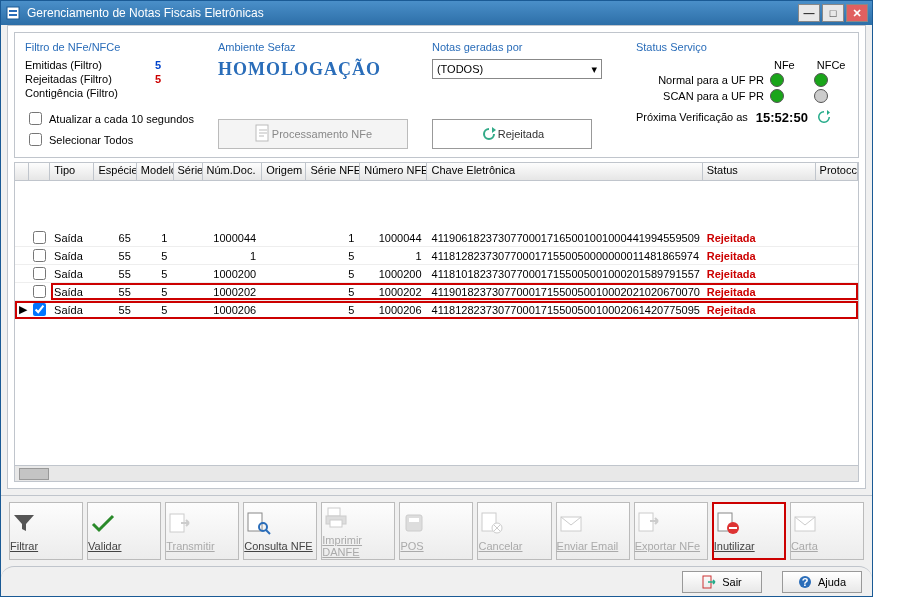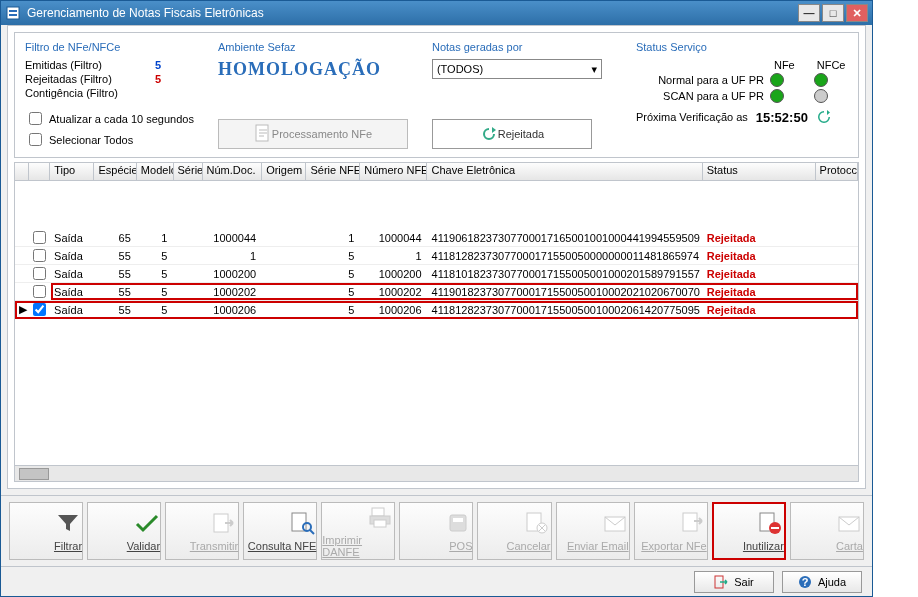--- a/index.html
+++ b/index.html
@@ -45,26 +45,26 @@
 .gr { display:flex; height:18px; align-items:center; border-bottom:1px solid #eee;}
 .gc { padding:0 4px; overflow:hidden; white-space:nowrap; font-size:11px;}
 .gr.selrow { outline:2px solid #c00; outline-offset:-2px;}
 .status-rej { color:#c00; font-weight:bold;}
 .rowind { width:12px; text-align:center;}
 .cbx { width:22px; display:flex; justify-content:center;}
 .cbx input{width:13px;height:13px;}
 .scroll-h { height:16px; background:#e8e8e8; border-top:1px solid #c0c5cc; display:flex; align-items:center;}
 .scroll-h .thumb { width:30px; height:12px; background:#c4c4c4; border:1px solid #999; margin-left:4px;}
 .toolbar { display:flex; gap:4px; padding:6px 8px; background:#f0f0f0; border-top:1px solid #c0c5cc;}
-.tbtn { width:78px; height:58px; border:1px solid #bbb; background:linear-gradient(#fdfdfd,#ececec); display:flex; flex-direction:column; align-items:flex-end; justify-content:center; gap:4px; cursor:pointer; color:#444;}
+.tbtn { width:78px; height:58px; border:1px solid #bbb; background:linear-gradient(#fdfdfd,#ececec); display:flex; flex-direction:column; align-items:flex-start; justify-content:center; gap:4px; cursor:pointer; color:#444;}
 .tbtn.disabled { color:#aaa;}
 .tbtn.hl { border:2px solid #c00;}
 .tbtn .ic { width:28px; height:26px; display:flex; align-items:center; justify-content:center;}
 .tbtn .tlabel { text-decoration:underline;}
-.footer { height:30px; background:#f0f0f0; display:flex; justify-content:flex-end; align-items:center; gap:8px; padding:0 10px; border-top:1px solid #c0c5cc;}
+.footer { height:30px; background:#f0f0f0; display:flex; justify-content:flex-end; align-items:center; gap:20px; padding:0 10px; border-top:1px solid #c0c5cc;border-radius:13px;}
 .fbtn { height:22px; width:80px; border:1px solid #999; background:linear-gradient(#fff,#e8e8e8); display:flex; align-items:center; justify-content:center; gap:6px; cursor:pointer;}
 
 .c-ind{width:14px}.c-chk{width:22px}.c-tipo{width:46px}.c-esp{width:44px}.c-mod{width:38px}.c-ser{width:30px}.c-num{width:62px}.c-ori{width:46px}.c-snf{width:56px}.c-nnf{width:70px}.c-chv{width:288px}.c-sta{width:118px}.c-pro{width:44px}
 .gc.c-esp,.gc.c-mod,.gc.c-ser,.gc.c-num,.gc.c-snf,.gc.c-nnf{text-align:right;padding-right:6px}
 svg{display:block}
 .hl-partial { position:relative; }
 .hl-partial::after { content:""; position:absolute; left:36px; right:0; top:0; bottom:0; border:2px solid #c00; pointer-events:none;}
 </style>
 </head>
 <body>

